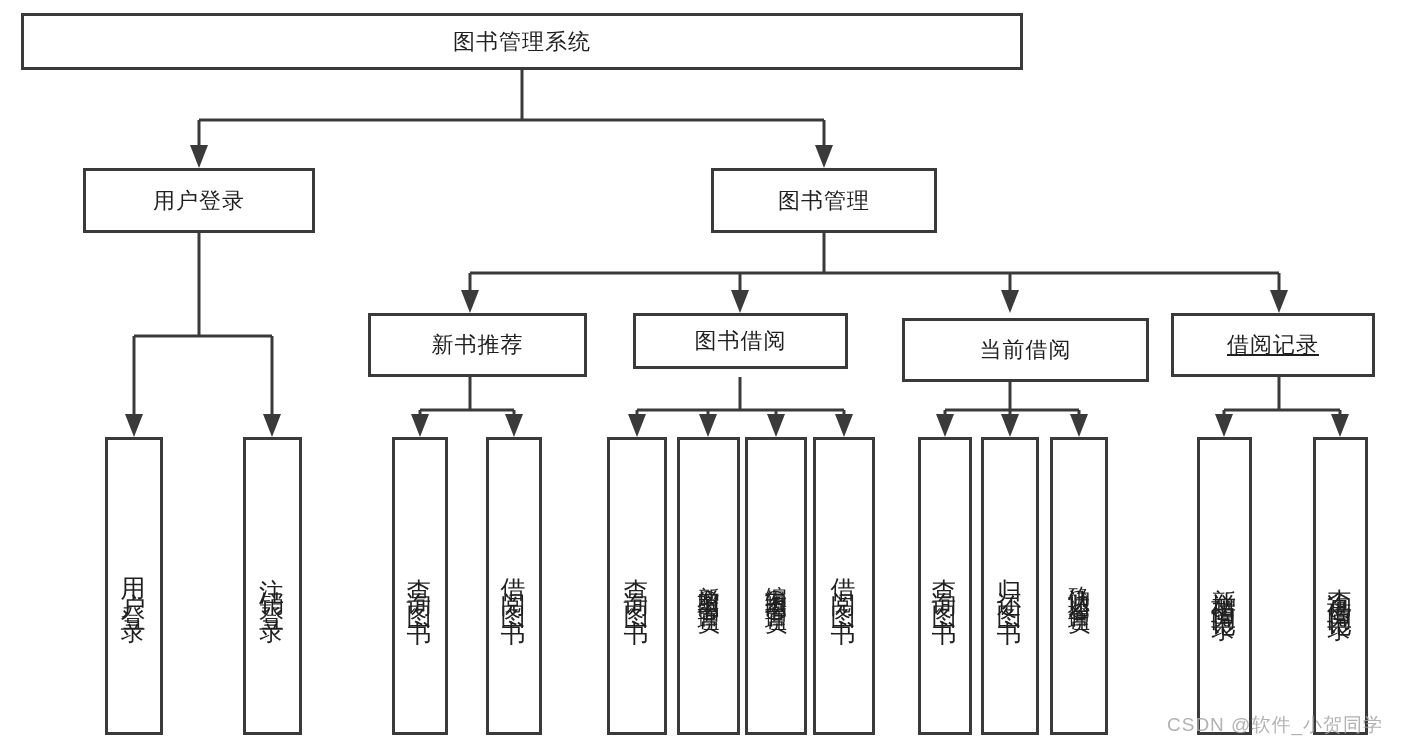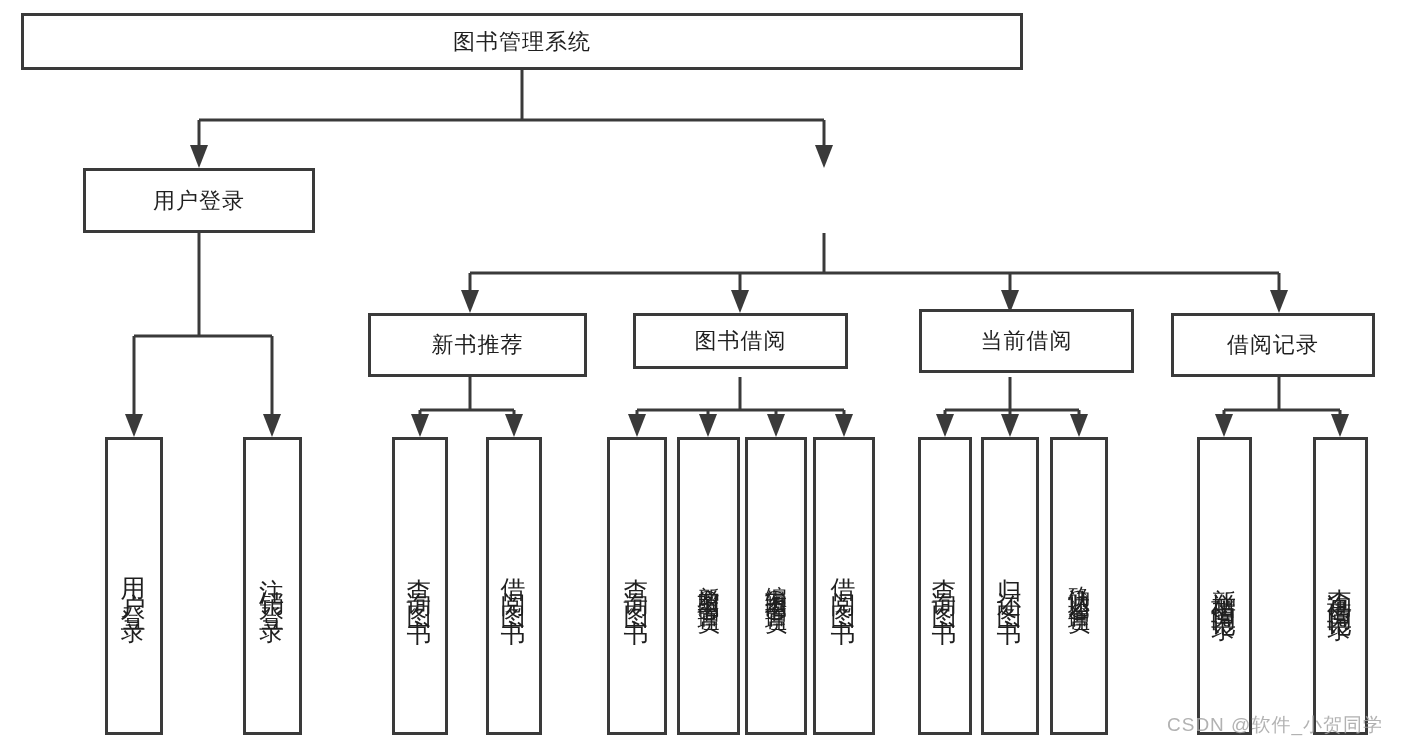--- a/index.html
+++ b/index.html
@@ -108,31 +108,34 @@
       <polygon points="1331,414 1349,414 1340,437" fill="#3a3a3a"></polygon>
     </svg>
 
   <div class="box hbox" style="left:21px; top:13px; width:1002px; height:57px;">
     <span>图书管理系统</span>
   </div>
 
   <div class="box hbox" style="left:83px; top:168px; width:232px; height:65px;">
     <span>用户登录</span>
   </div>
+  <div class="box hbox" style="left:711px; top:168px; width:226px; height:65px;">
+    <span>图书管理</span>
+  </div>
 
   <div class="box hbox" style="left:368px; top:313px; width:219px; height:64px;">
     <span>新书推荐</span>
   </div>
   <div class="box hbox" style="left:633px; top:313px; width:215px; height:56px;">
     <span>图书借阅</span>
   </div>
-  <div class="box hbox" style="left:902px; top:309px; width:215px; height:64px;margin-left:17px;">
+  <div class="box hbox" style="left:902px; top:318px; width:247px; height:64px;">
     <span>当前借阅</span>
   </div>
-  <div class="box hbox" style="left:1171px; top:313px; width:204px; height:64px;">
+  <div class="box hbox" style="left:1171px; top:313px; width:204px; height:64px;text-decoration:underline;">
     <span>借阅记录</span>
   </div>
 
   <div class="box vbox v-short" style="left:105px; top:437px; width:58px; height:298px;">
     <span>用户登录</span>
   </div>
   <div class="box vbox v-short" style="left:243px; top:437px; width:59px; height:298px;">
     <span>注销登录</span>
   </div>
 

